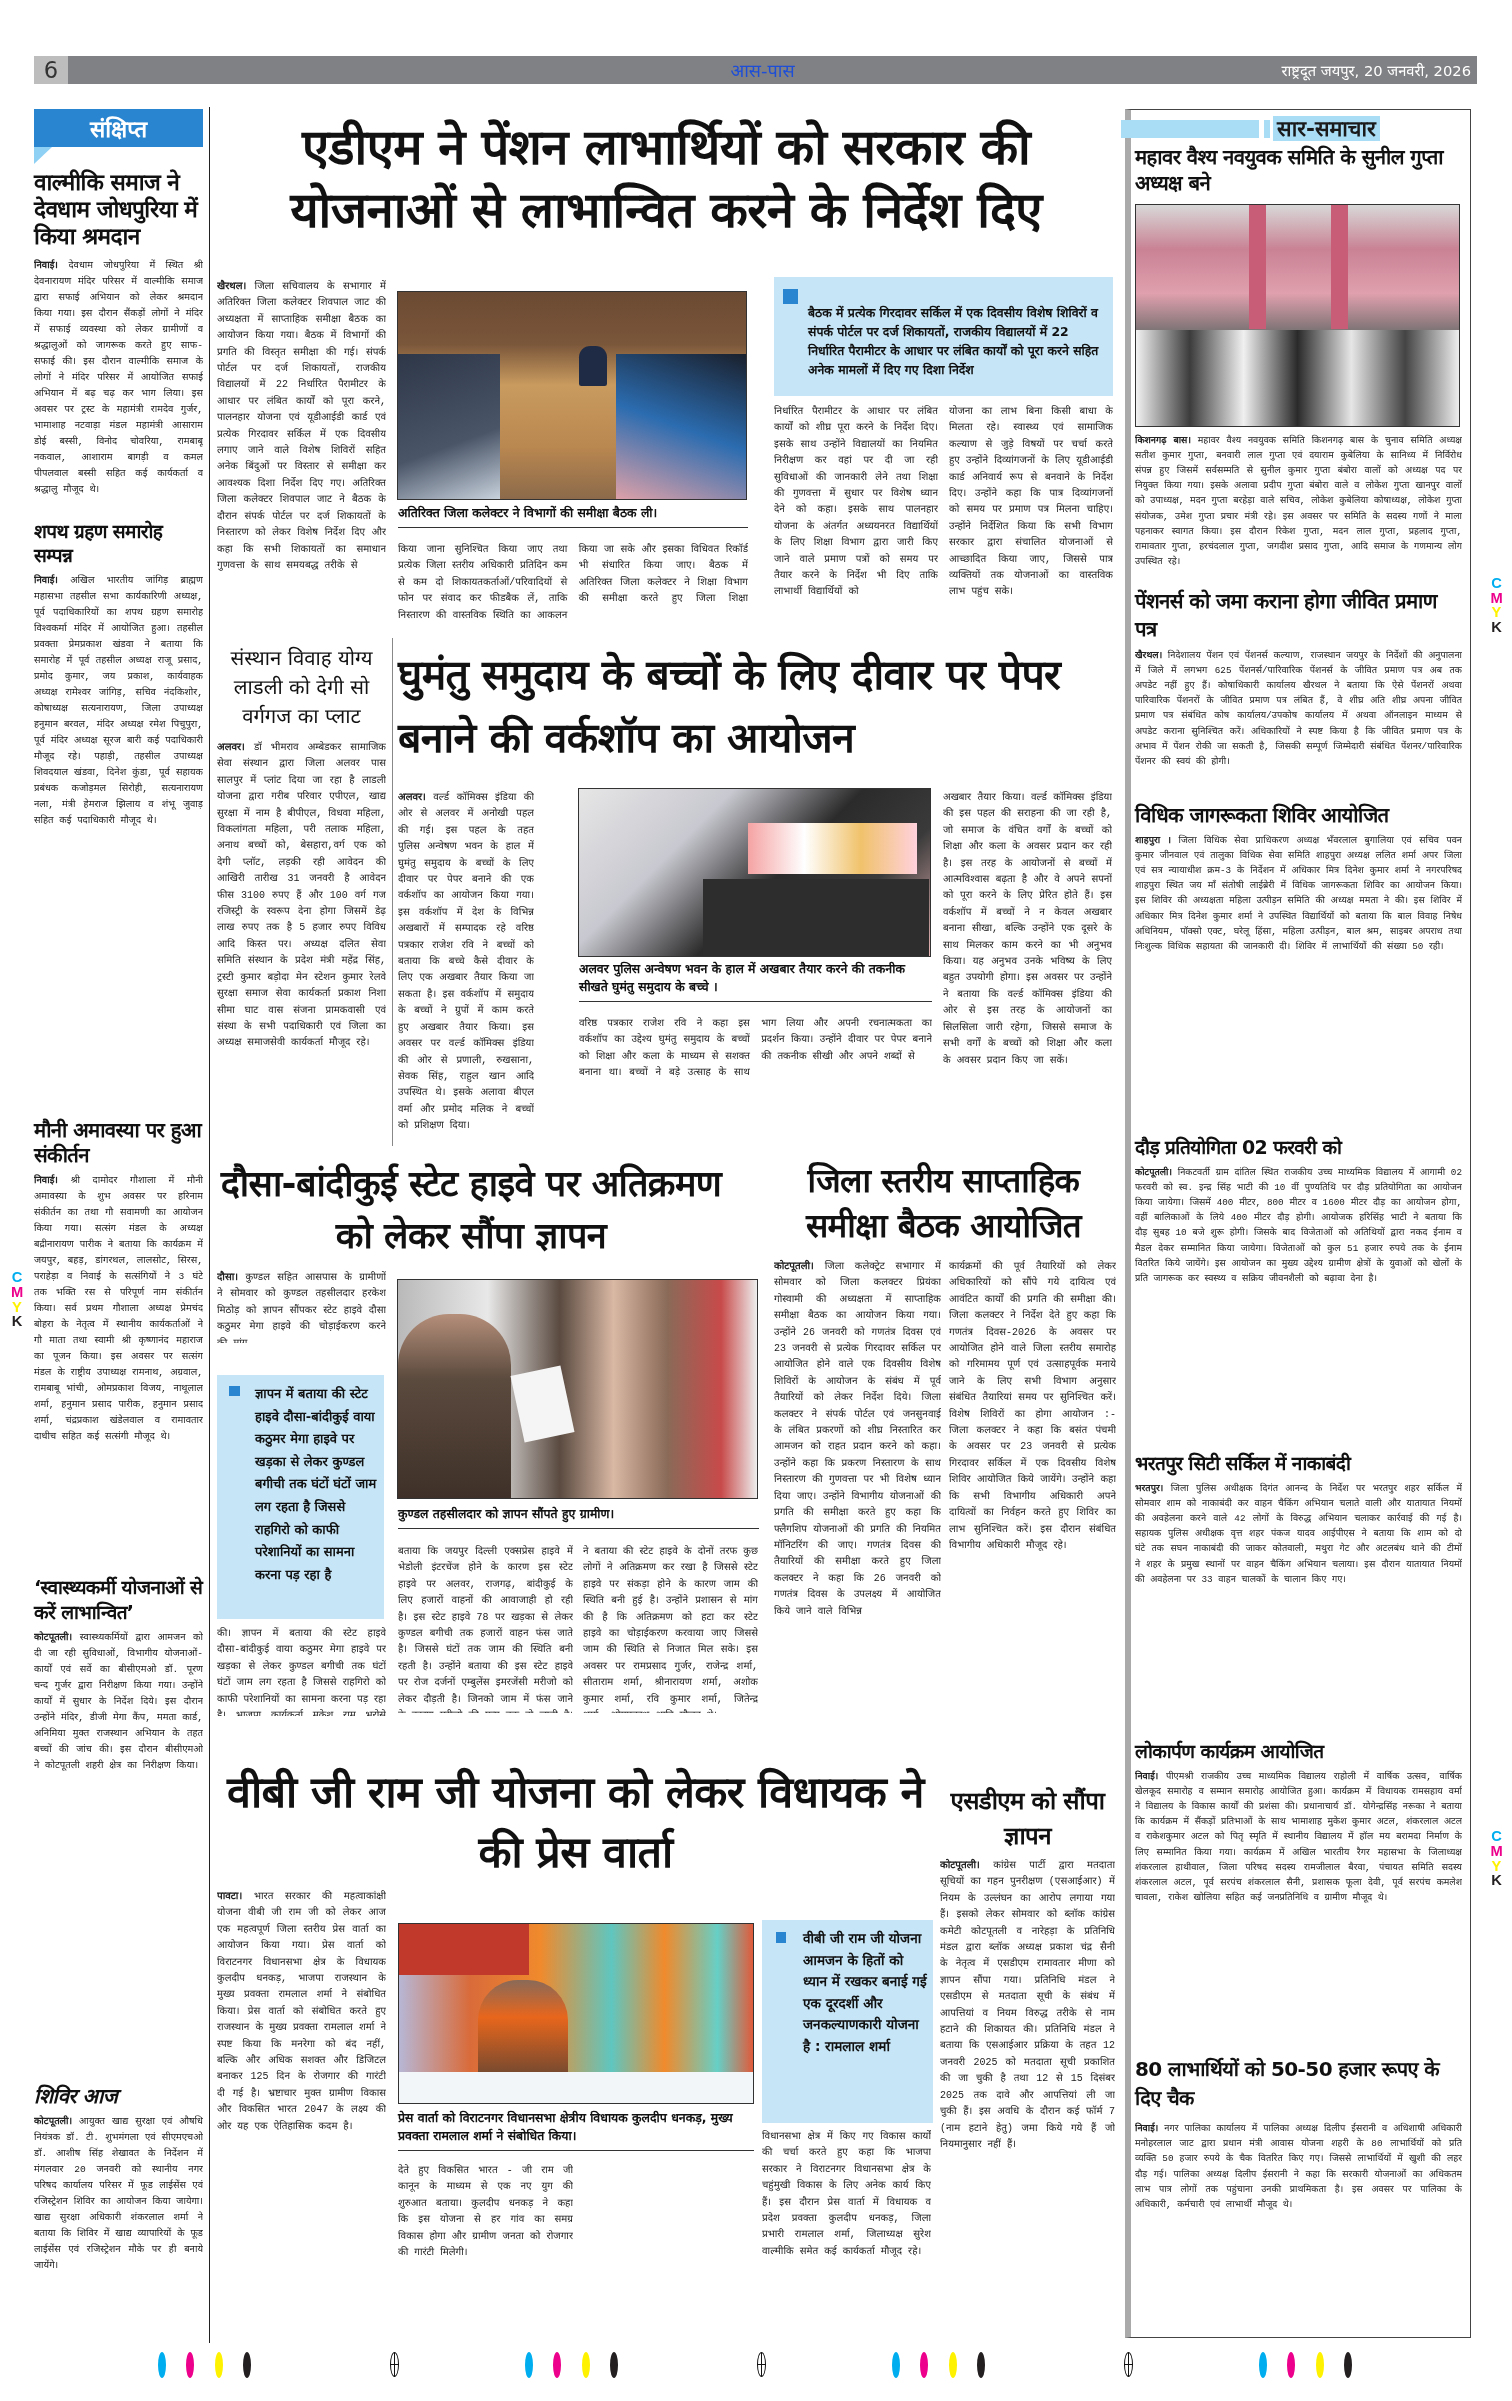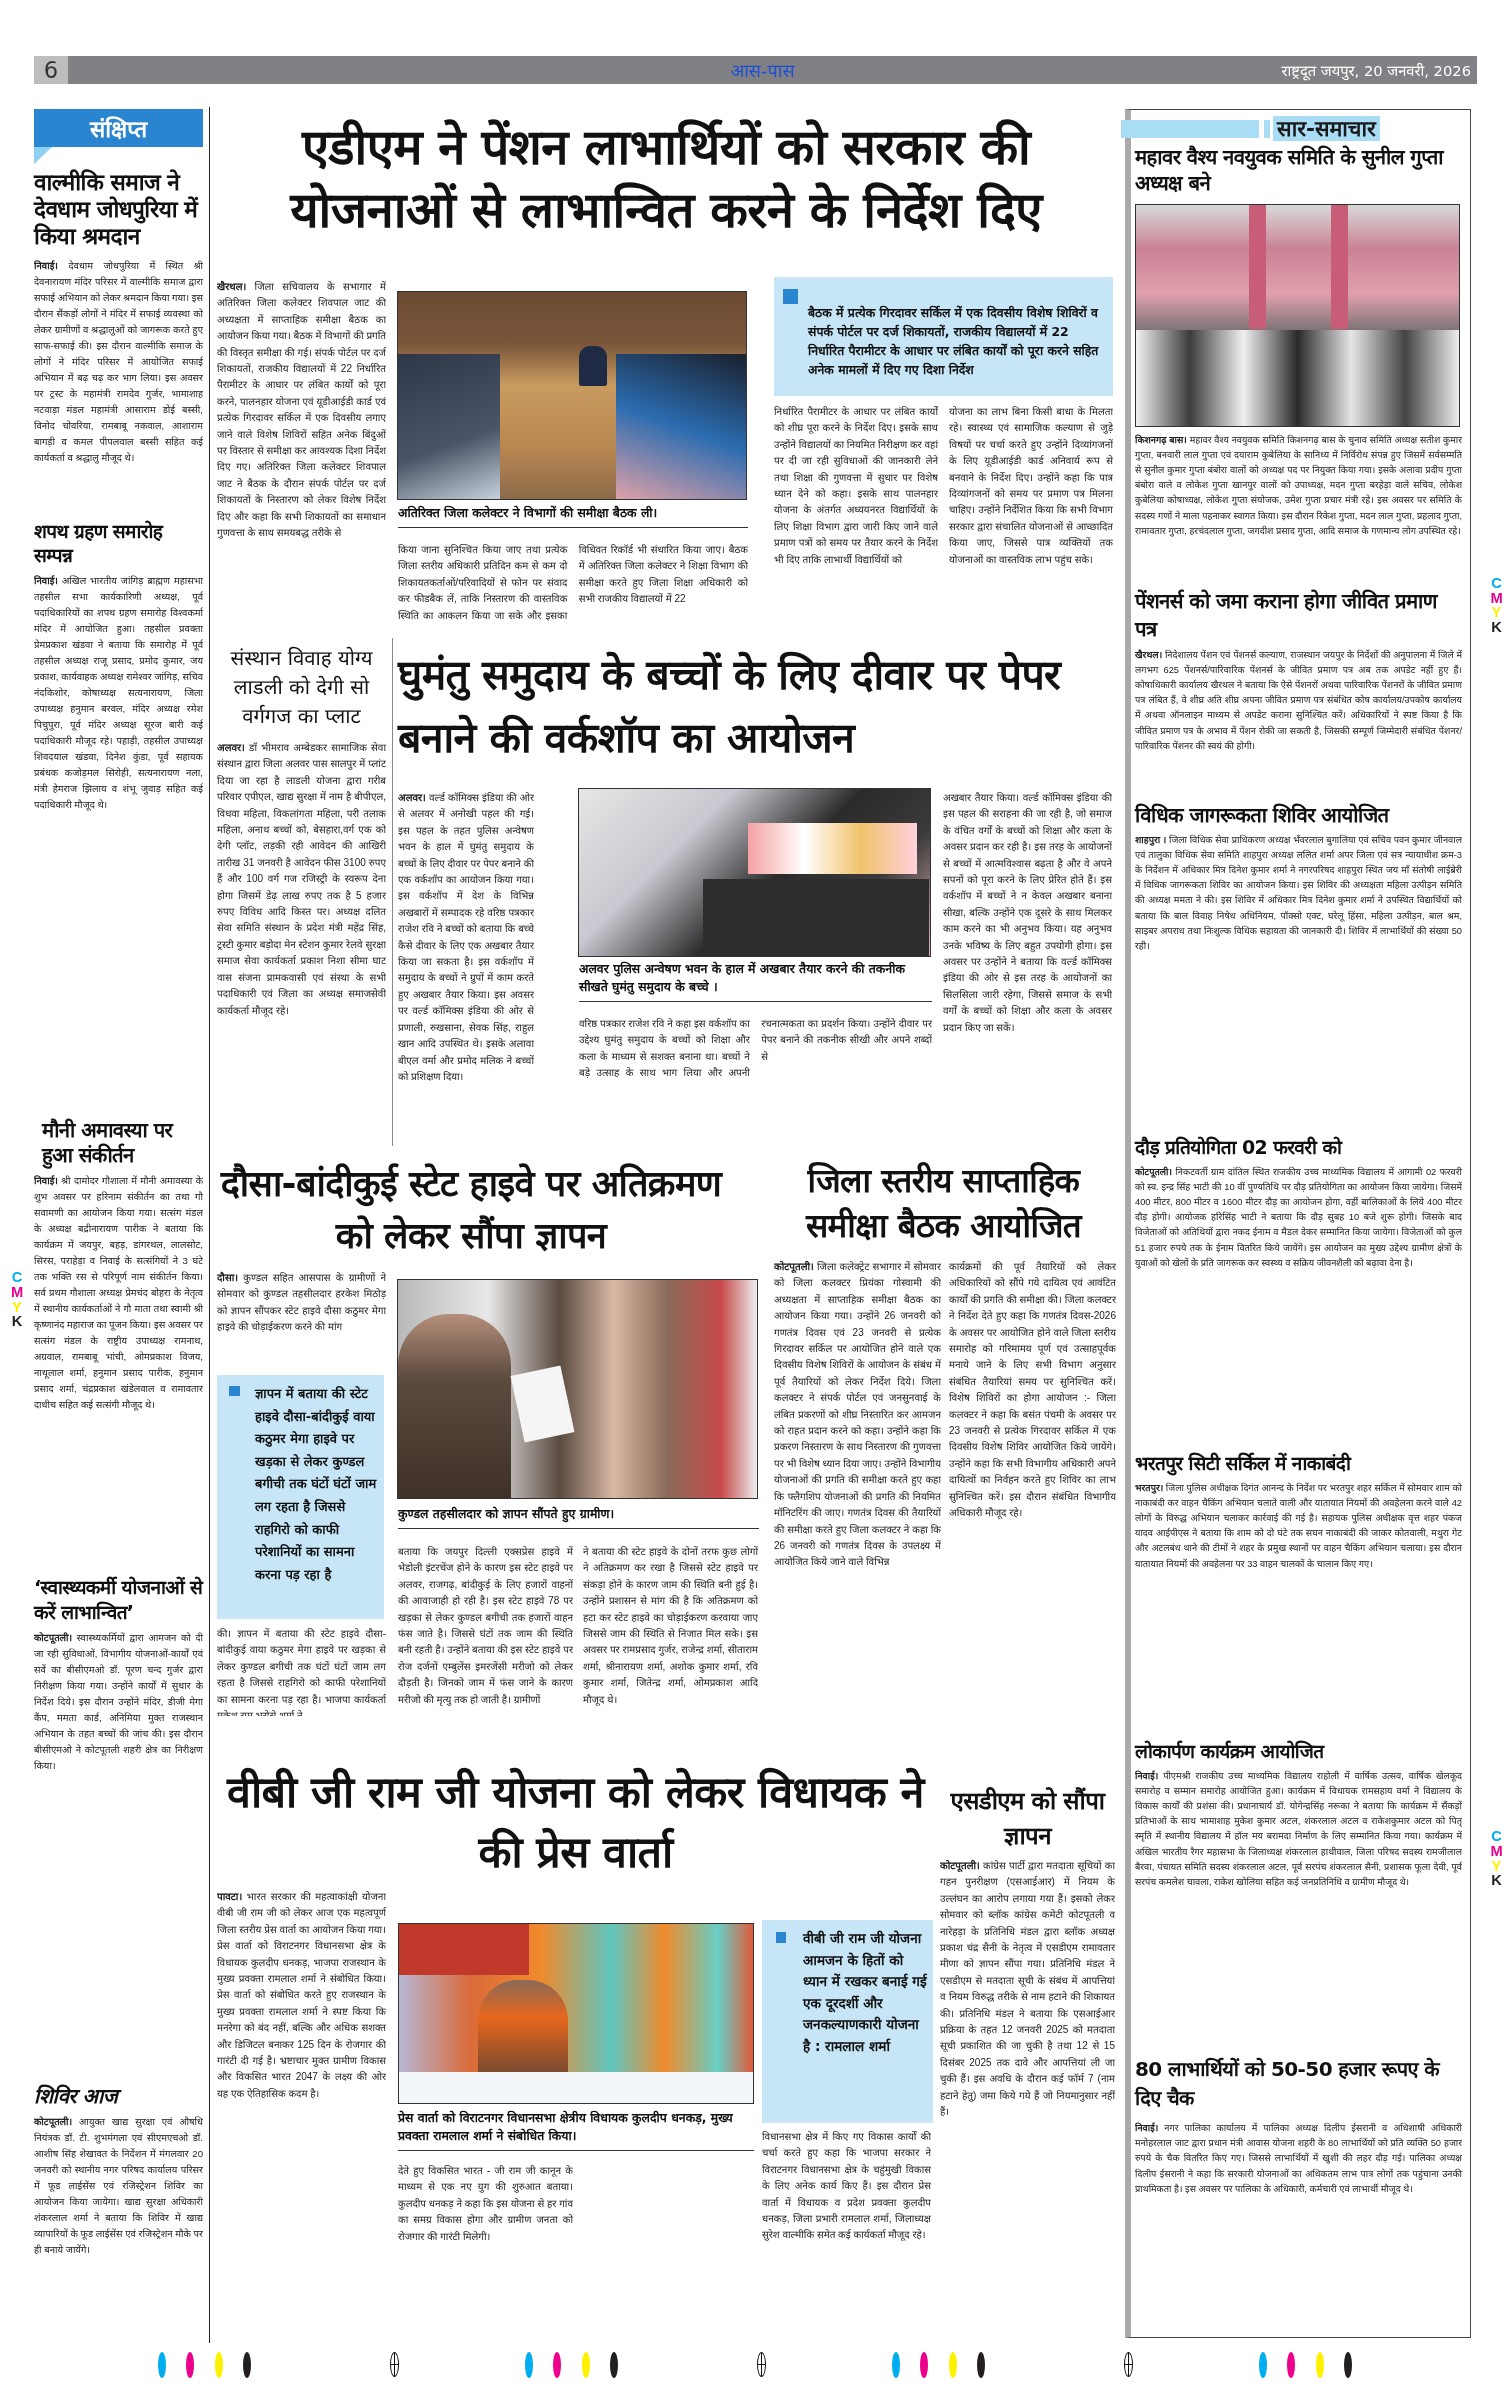--- a/index.html
+++ b/index.html
@@ -1,19 +1,19 @@
 <!DOCTYPE html>
 <html style="font-size:9px"><head>
 <meta charset="utf-8">
 <style>
   * { box-sizing: border-box; margin: 0; padding: 0; }
   html, body { width: 1512px; height: 2401px; background: #ffffff; overflow: hidden; }
   body { position: relative; font-family: "DejaVu Sans", sans-serif; color: #1a1a1a; }
   .abs { position: absolute; }
-  .body-text { font-family: Liberation Sans, sans-serif; font-size: 10px; line-height: 16.4px; text-align: justify; color: #222; overflow: hidden; }
+  .body-text { font-family: Liberation Mono, monospace; font-size: 10px; line-height: 16.4px; text-align: justify; color: #222; overflow: hidden; }
   .body-text .dateline { font-weight: bold; }
   .head-xl { font-family: "DejaVu Sans", sans-serif; font-weight: bold; color: #111; letter-spacing: -0.6px; }
   .caption { font-family: "DejaVu Sans", sans-serif; font-weight: bold; font-size: 12.4px; line-height: 18px; color: #111; border-bottom: 1.7px solid #333; padding-bottom: 4.5px; }
   .photo { border: 1.7px solid #333; overflow: hidden; position: absolute; }
   .highlight-box { background: #c6e6f7; position: absolute; padding: 12.4px 13.6px 12.4px 45px; font-weight: bold; color: #111; }
   .highlight-box .bullet { position: absolute; left: 13.6px; top: 17px; width: 14.7px; height: 14.7px; background: #2a85d0; }
   .col-rule { position: absolute; width: 1.1px; background: #222; }
   .cmyk { position: absolute; font-family: "Liberation Sans", sans-serif; font-weight: bold; font-size: 14.7px; line-height: 14.7px; text-align: center; width: 17px; }
   .reg-mark { position: absolute; width: 9px; height: 25px; border: 1.1px solid #111; border-radius: 50%; }
   .reg-mark::after { content: ""; position: absolute; left: -1.1px; right: -1.1px; top: 10.7px; height: 1.7px; background: #111; }
@@ -38,21 +38,21 @@
   <div class="head-xl" style="font-size:22.6px; line-height:27px;">वाल्मीकि समाज ने देवधाम जोधपुरिया में किया श्रमदान</div>
   <div class="body-text" style="margin-top:8px; height:282px; font-size:9.6px; line-height:16px;"><span class="dateline">निवाई।</span> <span>देवधाम जोधपुरिया में स्थित श्री देवनारायण मंदिर परिसर में वाल्मीकि समाज द्वारा सफाई अभियान को लेकर श्रमदान किया गया। इस दौरान सैंकड़ों लोगों ने मंदिर में सफाई व्यवस्था को लेकर ग्रामीणों व श्रद्धालुओं को जागरूक करते हुए साफ-सफाई की। इस दौरान वाल्मीकि समाज के लोगों ने मंदिर परिसर में आयोजित सफाई अभियान में बढ़ चढ़ कर भाग लिया। इस अवसर पर ट्रस्ट के महामंत्री रामदेव गुर्जर, भामाशाह नटवाड़ा मंडल महामंत्री आसाराम डोई बस्सी, विनोद चोवरिया, रामबाबू नकवाल, आशाराम बागड़ी व कमल पीपलवाल बस्सी सहित कई कार्यकर्ता व श्रद्धालु मौजूद थे।</span></div>
 </div>
 
 <div class="abs" style="left:34px; top:519px; width:169px;">
   <div class="head-xl" style="font-size:19px; line-height:24px;">शपथ ग्रहण समारोह सम्पन्न</div>
   <div class="body-text" style="margin-top:5.6px; height:474px; font-size:9.6px; line-height:16px;"><span class="dateline">निवाई।</span> <span>अखिल भारतीय जांगिड़ ब्राह्मण महासभा तहसील सभा कार्यकारिणी अध्यक्ष, पूर्व पदाधिकारियों का शपथ ग्रहण समारोह विश्वकर्मा मंदिर में आयोजित हुआ। तहसील प्रवक्ता प्रेमप्रकाश खंडवा ने बताया कि समारोह में पूर्व तहसील अध्यक्ष राजू प्रसाद, प्रमोद कुमार, जय प्रकाश, कार्यवाहक अध्यक्ष रामेश्वर जांगिड़, सचिव नंदकिशोर, कोषाध्यक्ष सत्यनारायण, जिला उपाध्यक्ष हनुमान बरवल, मंदिर अध्यक्ष रमेश पिचुपुरा, पूर्व मंदिर अध्यक्ष सूरज बारी कई पदाधिकारी मौजूद रहे। पहाड़ी, तहसील उपाध्यक्ष शिवदयाल खंडवा, दिनेश कुंडा, पूर्व सहायक प्रबंधक कजोड़मल सिरोही, सत्यनारायण नला, मंत्री हेमराज झिलाय व शंभू जुवाड़ सहित कई पदाधिकारी मौजूद थे।</span></div>
 </div>
 
 <div class="abs" style="left:34px; top:1118px; width:169px;">
-  <div class="head-xl" style="font-size:20.3px; line-height:25px;margin-left:8px;">मौनी अमावस्या पर हुआ संकीर्तन</div>
+  <div class="head-xl" style="font-size:20.3px; line-height:25px;">मौनी अमावस्या पर हुआ संकीर्तन</div>
   <div class="body-text" style="margin-top:4.5px; height:452px; font-size:9.6px; line-height:16px;"><span class="dateline">निवाई।</span> <span>श्री दामोदर गौशाला में मौनी अमावस्या के शुभ अवसर पर हरिनाम संकीर्तन का तथा गौ सवामणी का आयोजन किया गया। सत्संग मंडल के अध्यक्ष बद्रीनारायण पारीक ने बताया कि कार्यक्रम में जयपुर, बहड़, डांगरथल, लालसोट, सिरस, पराहेड़ा व निवाई के सत्संगियों ने 3 घंटे तक भक्ति रस से परिपूर्ण नाम संकीर्तन किया। सर्व प्रथम गौशाला अध्यक्ष प्रेमचंद बोहरा के नेतृत्व में स्थानीय कार्यकर्ताओं ने गौ माता तथा स्वामी श्री कृष्णानंद महाराज का पूजन किया। इस अवसर पर सत्संग मंडल के राष्ट्रीय उपाध्यक्ष रामनाथ, अग्रवाल, रामबाबू भांची, ओमप्रकाश विजय, नाथूलाल शर्मा, हनुमान प्रसाद पारीक, हनुमान प्रसाद शर्मा, चंद्रप्रकाश खंडेलवाल व रामावतार दाधीच सहित कई सत्संगी मौजूद थे।</span></div>
 </div>
 
 <div class="abs" style="left:34px; top:1575px; width:169px;">
   <div class="head-xl" style="font-size:19px; line-height:25px;">‘स्वास्थ्यकर्मी योजनाओं से करें लाभान्वित’</div>
   <div class="body-text" style="margin-top:4.5px; height:361px; font-size:9.6px; line-height:16px;"><span class="dateline">कोटपूतली।</span> <span>स्वास्थ्यकर्मियों द्वारा आमजन को दी जा रही सुविधाओं, विभागीय योजनाओं-कार्यों एवं सर्वे का बीसीएमओ डॉ. पूरण चन्द गुर्जर द्वारा निरीक्षण किया गया। उन्होंने कार्यों में सुधार के निर्देश दिये। इस दौरान उन्होंने मंदिर, डीजी मेगा कैंप, ममता कार्ड, अनिमिया मुक्त राजस्थान अभियान के तहत बच्चों की जांच की। इस दौरान बीसीएमओ ने कोटपूतली शहरी क्षेत्र का निरीक्षण किया।</span></div>
 </div>
 
 <div class="abs" style="left:34px; top:2084px; width:169px;">
   <div class="head-xl" style="font-size:20.3px; line-height:25px;font-style:italic;">शिविर आज</div>

